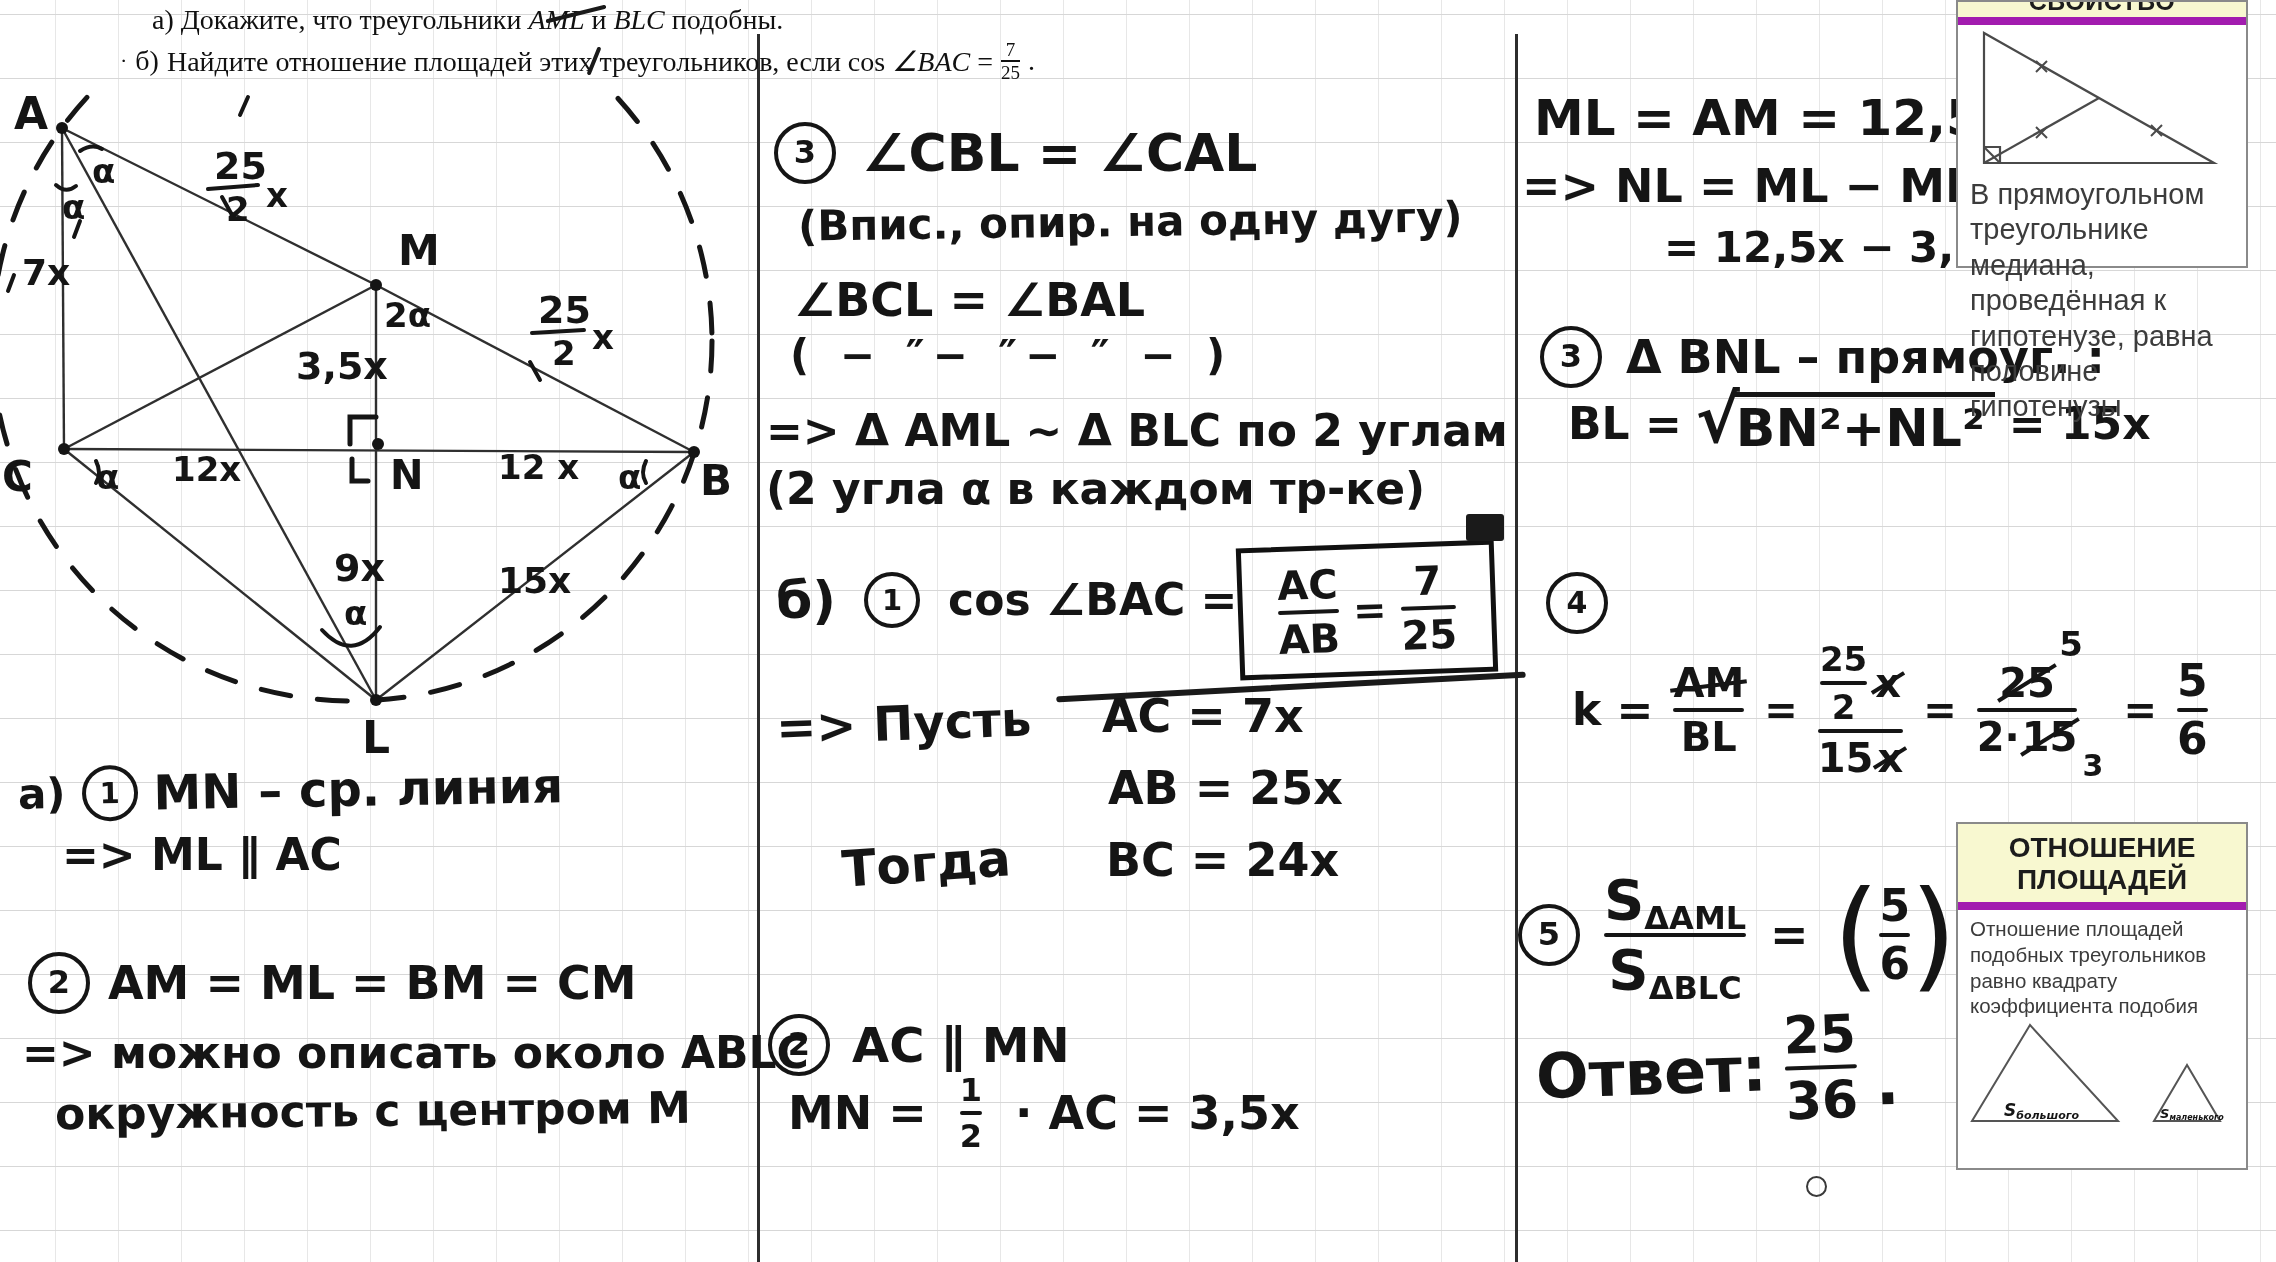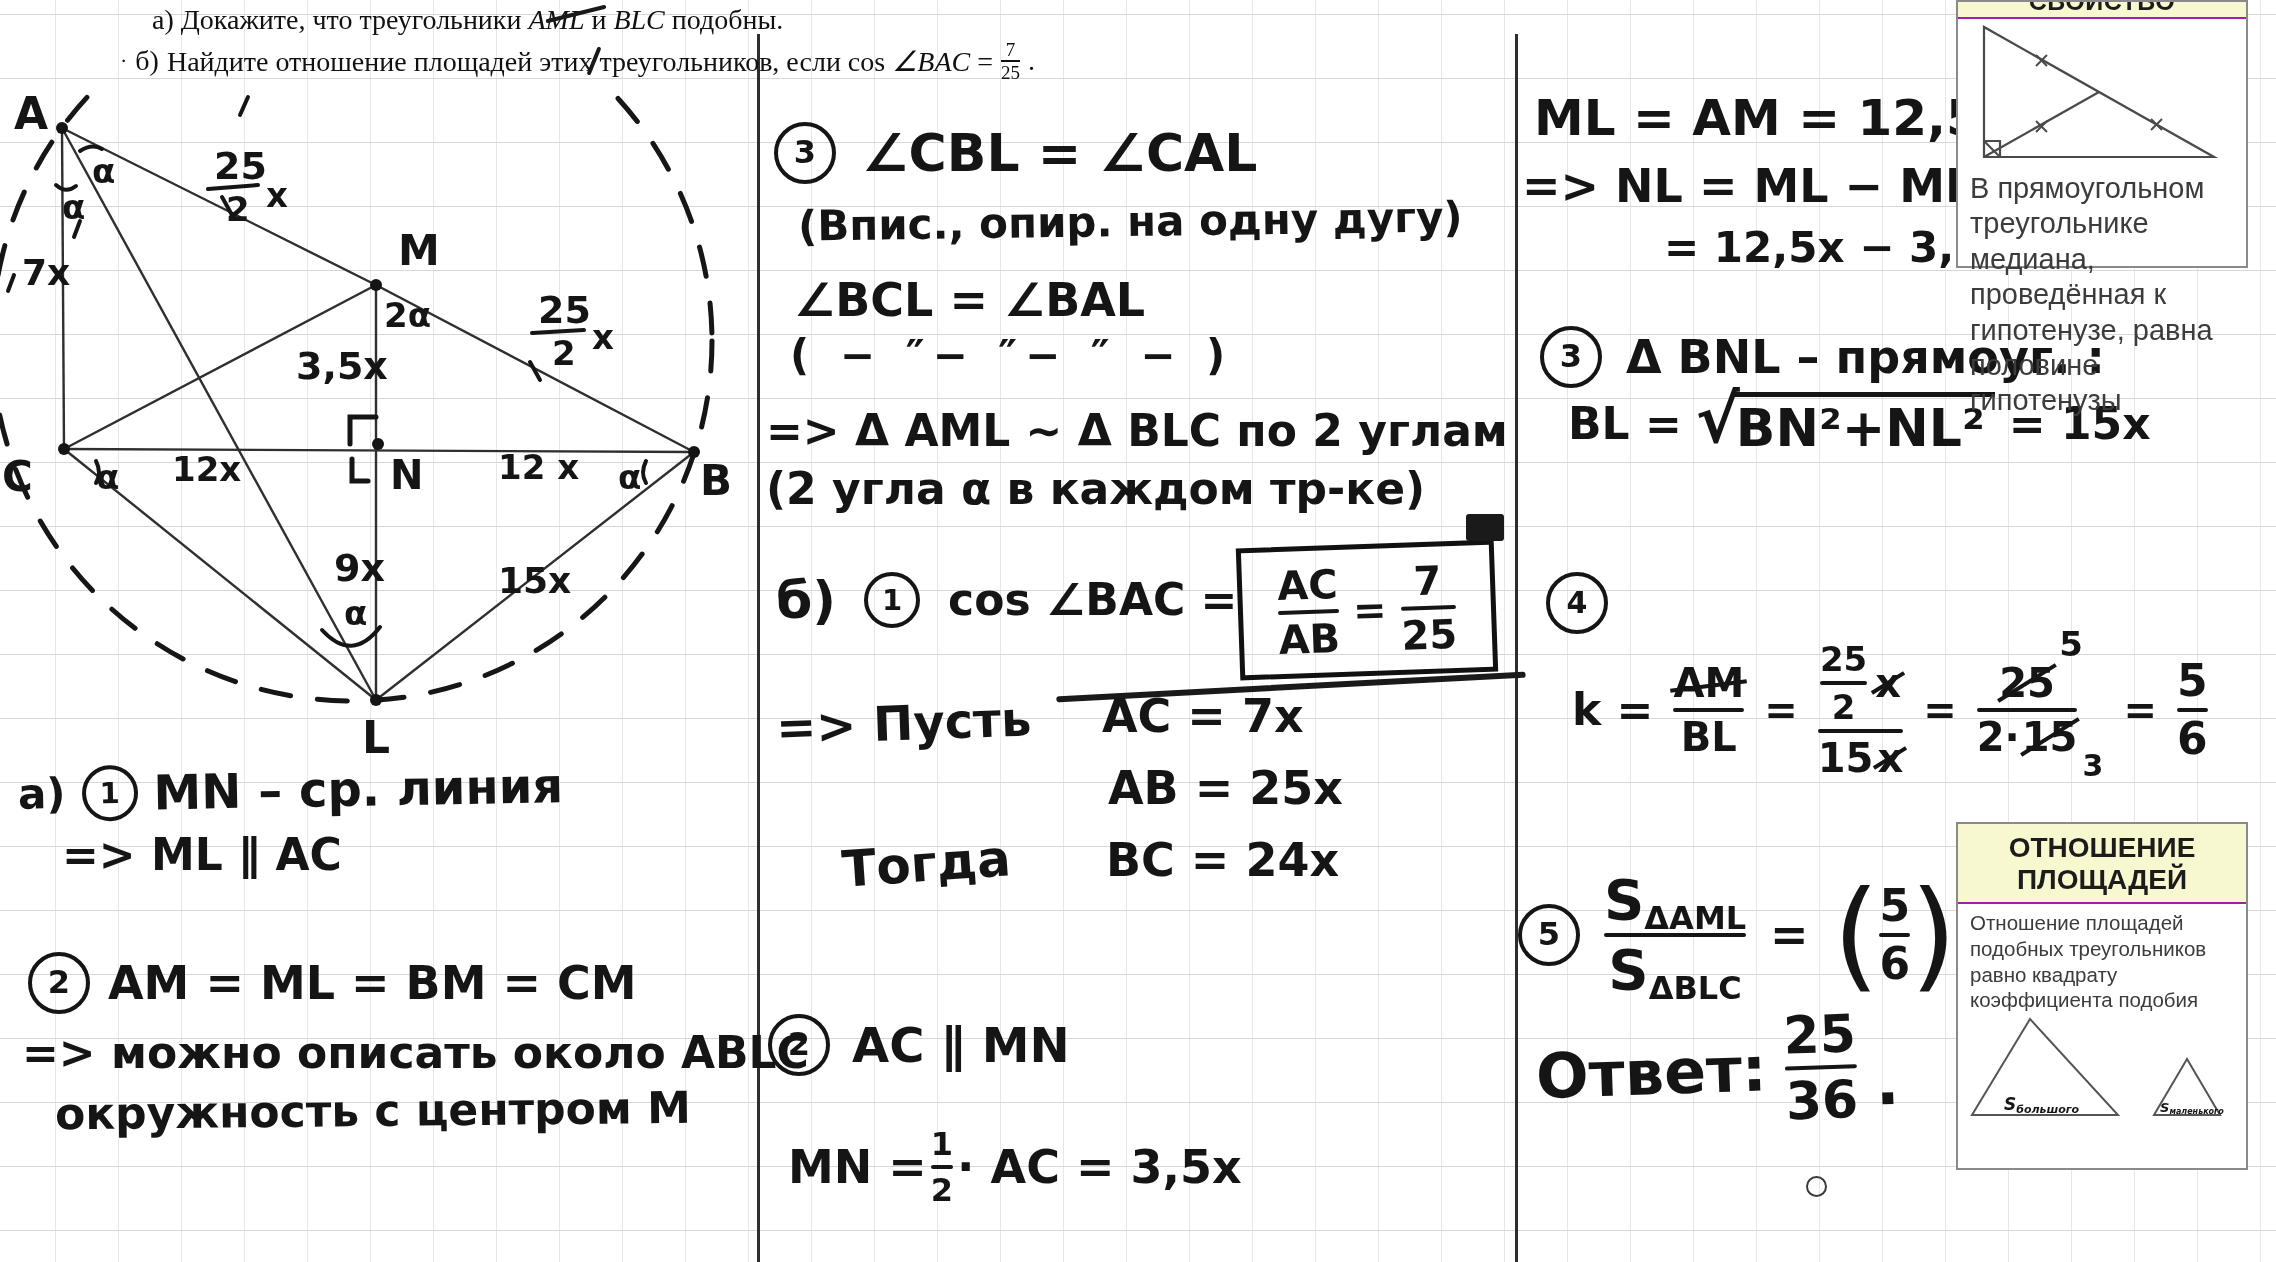--- a/index.html
+++ b/index.html
@@ -36,21 +36,21 @@
   
   .sqrt{display:inline-flex;align-items:flex-start;}
   .sqrt .rad{font-size:66px;line-height:.85;font-weight:600;}
   .sqrt .body{border-top:5px solid #151515;padding:4px 10px 0 4px;margin-left:-8px;}
   
   .prob{font-family:"Liberation Serif",serif;color:#111;font-size:28px;white-space:nowrap;}
   .prob i{font-family:"Liberation Serif",serif;}
   .stroke{position:absolute;background:#1a1a1a;border-radius:3px;}
   
   .card{position:absolute;background:#ffffff;border:2px solid #8a8a8a;box-sizing:border-box;}
-  .card .hdr{background:#f8f8d0;border-bottom:2px solid #a21caf;text-align:center;
+  .card .hdr{background:#f8f8d0;border-bottom:8px solid #a21caf;text-align:center;
              font-family:"Liberation Sans",sans-serif;font-weight:700;color:#1c1c1c;}
   .card .body-text{font-family:"Liberation Sans",sans-serif;color:#3c3c3c;}
   .serifit{font-family:"Liberation Serif",serif;font-style:italic;color:#333;}
   .cursor-ring{position:absolute;width:17px;height:17px;border:2.5px solid #3a3a3a;border-radius:50%;background:transparent;}
   svg text{font-family:"DejaVu Sans",sans-serif;font-weight:600;fill:#151515;}
 </style>
 </head>
 <body>
 
 <div id="canvas">
@@ -206,21 +206,21 @@
   <div class="abs hw" style="left:776px;top:698px;font-size:48px;transform:rotate(-2deg)">=&gt; Пусть</div>
   <div class="abs hw" style="left:1102px;top:692px;font-size:46px">AC = 7x</div>
   <div class="abs hw" style="left:1108px;top:764px;font-size:46px">AB = 25x</div>
   <div class="abs hw" style="left:842px;top:838px;font-size:50px;transform:rotate(-4deg)">Тогда</div>
   <div class="abs hw" style="left:1106px;top:836px;font-size:46px">BC = 24x</div>
 
   <div class="abs hw row" style="left:768px;top:1014px;gap:22px;font-size:48px">
     <span class="circ c54">2</span>
     <span>AC ∥ MN</span>
   </div>
-  <div class="abs hw row" style="left:788px;top:1128px;gap:4px;font-size:46px">
+  <div class="abs hw row" style="left:788px;top:1074px;gap:33px;font-size:46px">
     <span>MN =</span>
     <span class="frac" style="font-size:32px">
       <span>1</span>
       <span class="bar"></span>
       <span>2</span>
     </span>
     <span>· AC = 3,5x</span>
   </div>
 
   <div class="abs hw" style="left:1534px;top:92px;font-size:50px">ML = AM = 12,5x</div>

